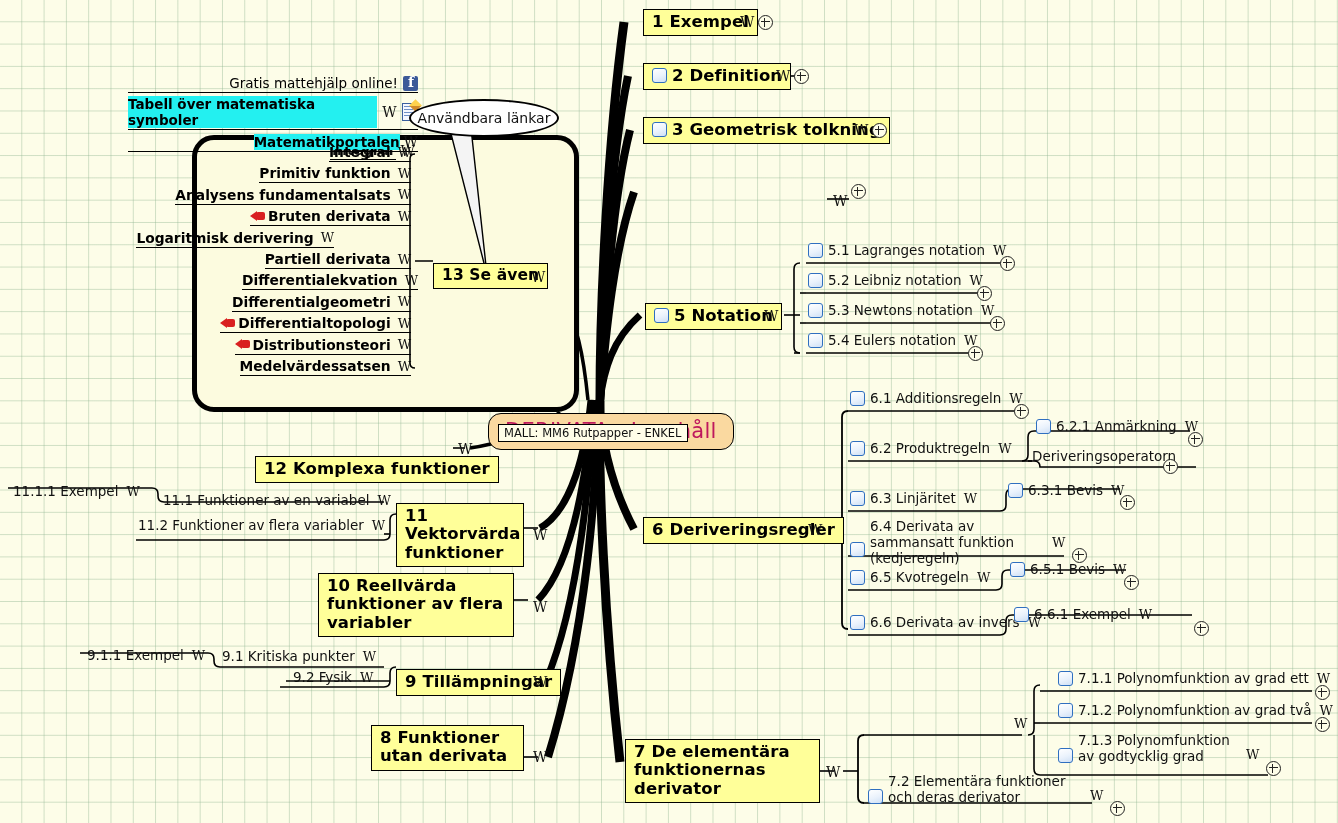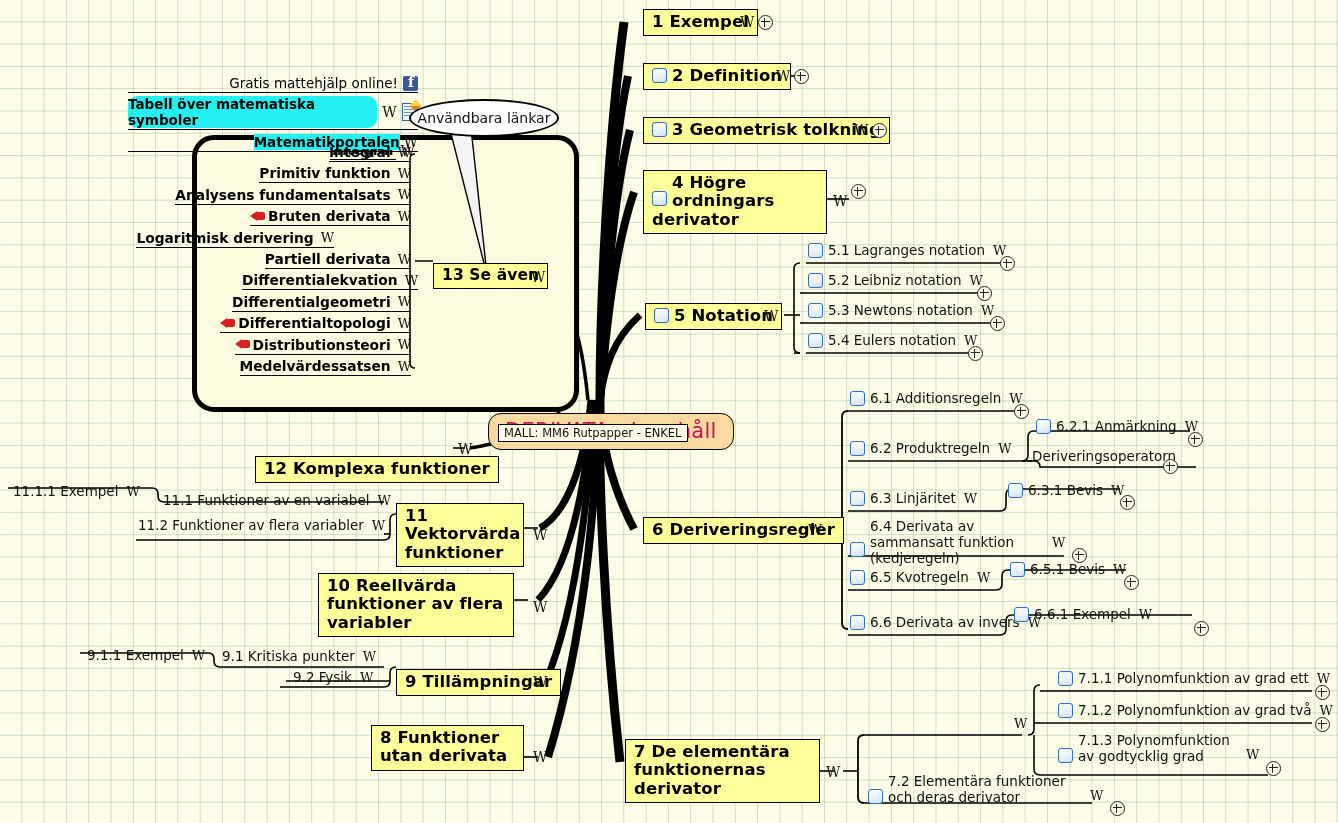--- a/index.html
+++ b/index.html
@@ -243,21 +243,21 @@
     <span>DERIVATA -  Innehåll</span>
   </div>
   <div class="root-sub" style="left:498px;top:424px;">MALL: MM6 Rutpapper - ENKEL</div>
 
   <div class="node" style="left:128px;top:75px;width:290px;">
     <div style="display:flex;justify-content:flex-end;align-items:center;gap:5px;border-bottom:1.5px solid #000;padding-bottom:1px;">
       <span style="font-size:13.5px;">Gratis mattehjälp online!</span>
       <span class="fb"></span>
     </div>
     <div style="display:flex;justify-content:flex-end;align-items:center;gap:5px;border-bottom:1.5px solid #000;padding:3px 0 1px 0;">
-      <span class="hl" style="font-size:13.5px;font-weight:bold;border-radius:9px;">Tabell över matematiska symboler</span>
+      <span class="hl" style="font-size:13.5px;font-weight:bold;">Tabell över matematiska symboler</span>
       <span class="wmark" style="position:static;">W</span>
       <span class="noteicon"></span>
     </div>
     <div style="display:flex;justify-content:flex-end;align-items:center;gap:4px;border-bottom:1.5px solid #000;padding:4px 0 1px 0;">
       <span class="hl" style="font-size:13.5px;font-weight:bold;">Matematikportalen</span>
       <span class="wmark" style="position:static;">W</span>
     </div>
   </div>
 
   <svg class="links" viewBox="0 0 1338 823">
@@ -283,23 +283,20 @@
   </div>
   <span class="wmark" style="left:776px;top:69px;">W</span>
   <span class="plus" style="left:794px;top:69px;"></span>
 
   <div class="node topic t16" style="left:643px;top:117px;">
     <span class="cb"></span><span>3 Geometrisk tolkning</span>
   </div>
   <span class="wmark" style="left:854px;top:123px;">W</span>
   <span class="plus" style="left:872px;top:123px;"></span>
 
-  <div class="node topic t16 wrap" style="left:643px;top:170px;width:184px;">
-    <span class="cb" style="float:left;margin-top:17px;"></span><span>4 Högre ordningars derivator</span>
-  </div>
   <span class="wmark" style="left:833px;top:194px;">W</span>
   <span class="plus" style="left:851px;top:184px;"></span>
 
   <div class="node topic t16" style="left:645px;top:303px;">
     <span class="cb"></span><span>5 Notation</span>
   </div>
   <span class="wmark" style="left:764px;top:309px;">W</span>
 
   <div class="node topic t16" style="left:643px;top:517px;">
     <span>6 Deriveringsregler</span>

